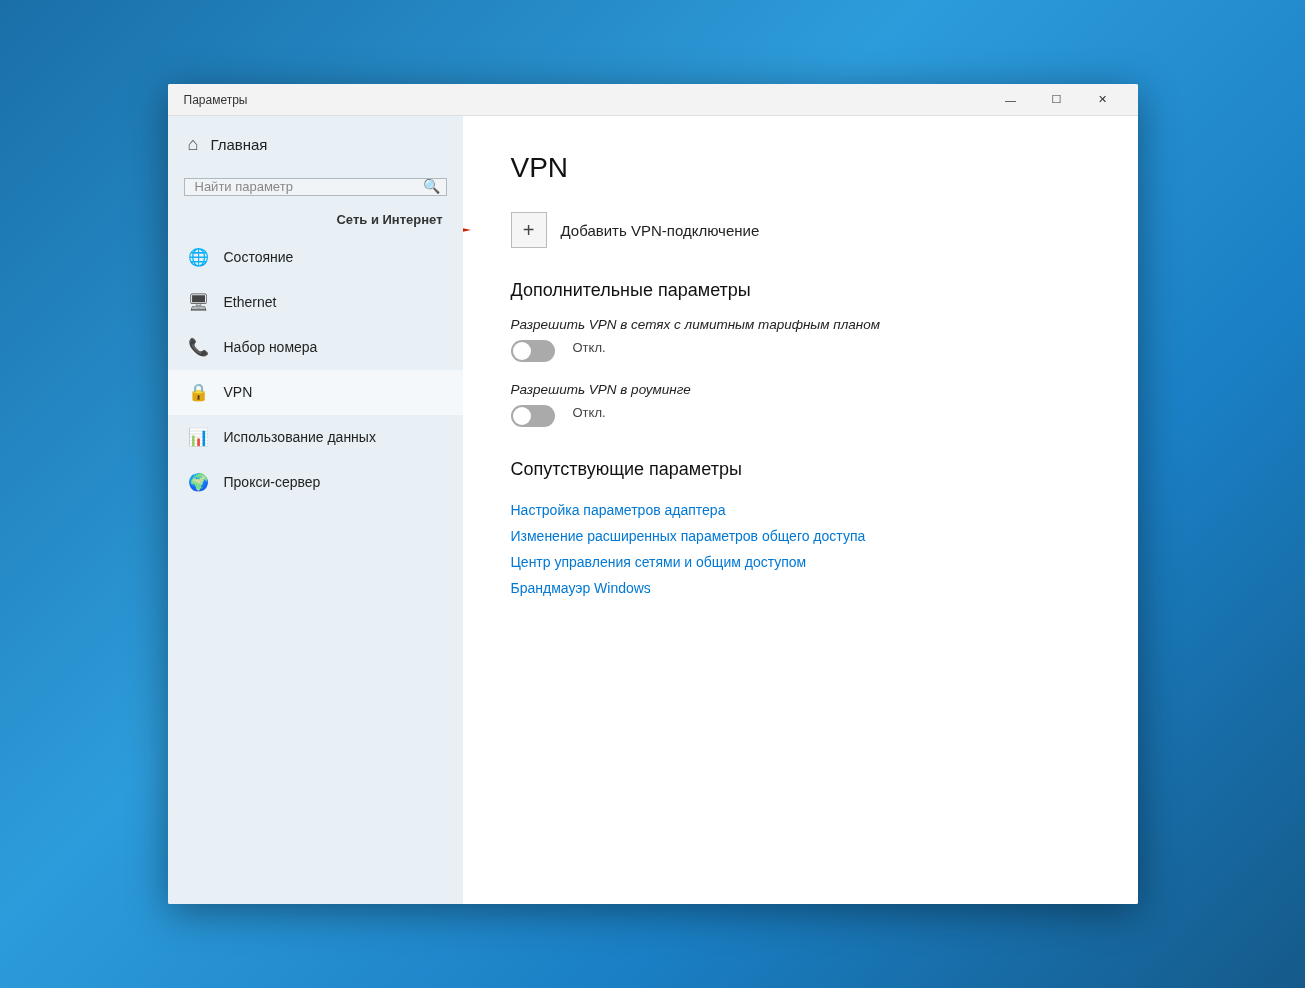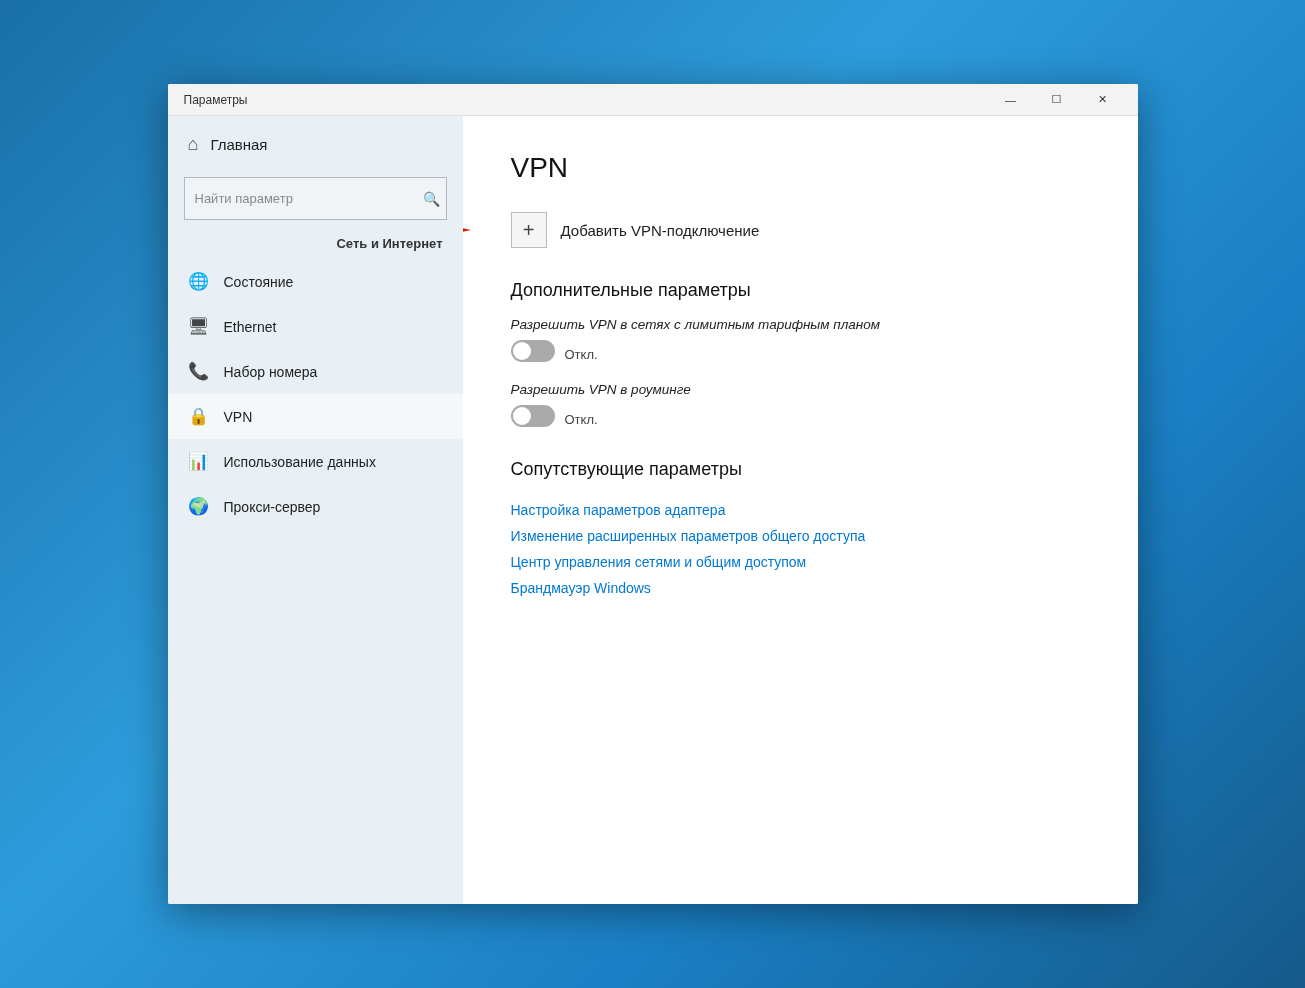--- a/index.html
+++ b/index.html
@@ -79,21 +79,21 @@
     .sidebar-home-label {
       font-size: 15px;
       color: #222;
     }
     .search-box {
       margin: 4px 16px 12px 16px;
       position: relative;
     }
     .search-input {
       width: 100%;
-      height: 43px;
+      height: 18px;
       padding: 0 32px 0 10px;
       border: 1px solid #b0b8c0;
       background: #f0f4f7;
       font-size: 13px;
       color: #666;
       outline: none;
     }
     .search-input::placeholder { color: #888; }
     .search-icon-btn {
       position: absolute;
@@ -178,22 +178,22 @@
       margin-bottom: 20px;
     }
     .toggle-desc {
       font-size: 13.5px;
       color: #222;
       margin-bottom: 8px;
       font-style: italic;
     }
     .toggle-container {
       display: flex;
-      align-items: flex-end;
-      gap: 10px;
+      align-items: flex-start;
+      gap: 18px;
     }
     .toggle {
       width: 44px;
       height: 22px;
       border-radius: 11px;
       background: #aaa;
       position: relative;
       cursor: pointer;
     }
     .toggle .knob {

